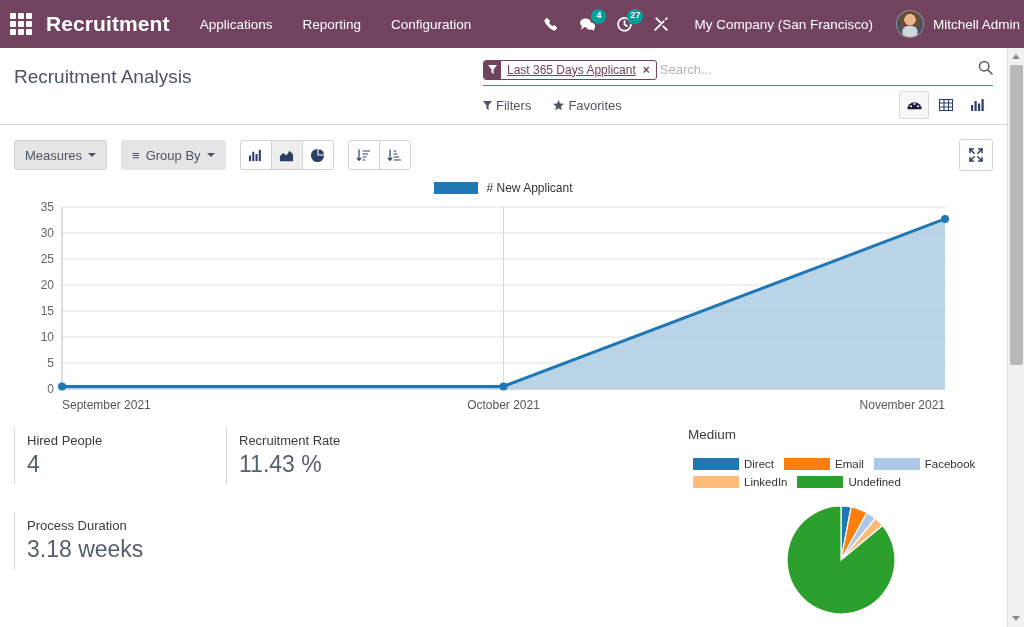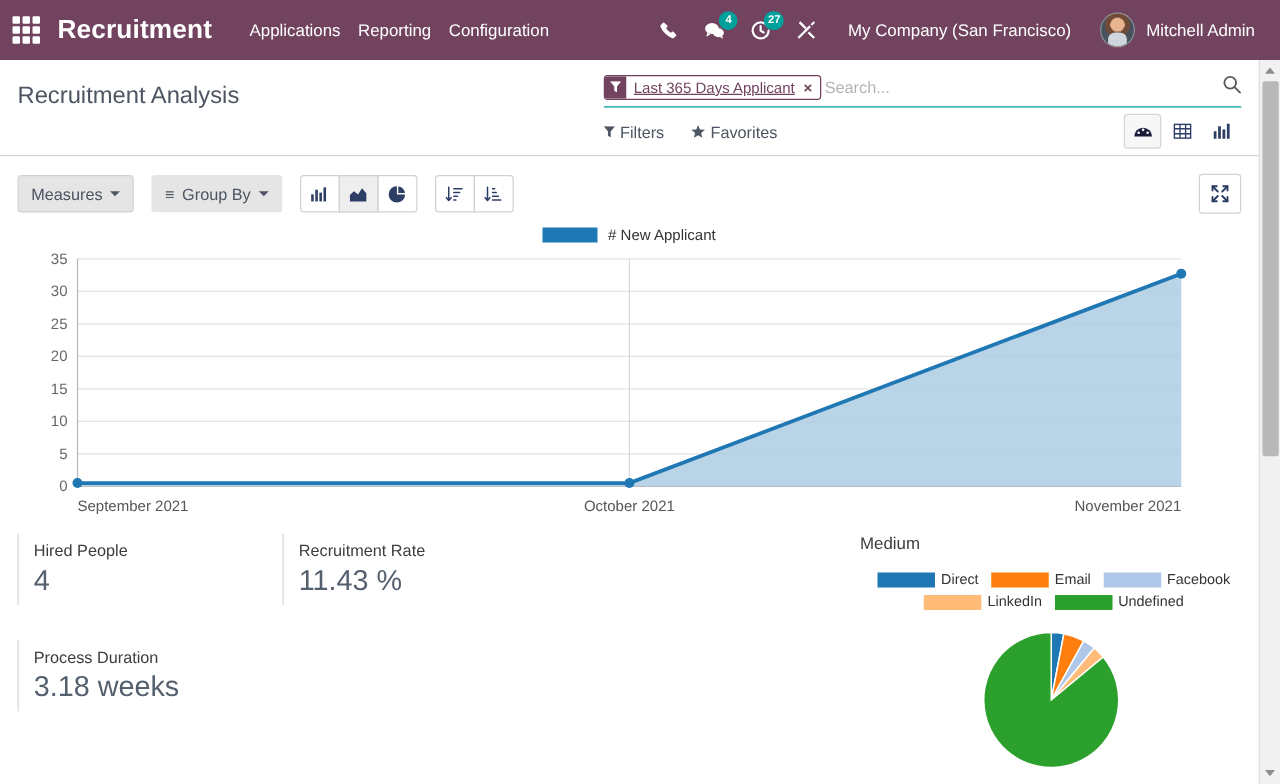--- a/index.html
+++ b/index.html
@@ -6,29 +6,29 @@
   html, body {
     width: 1024px; height: 627px;
     font-family: "Liberation Sans", sans-serif;
     background: #ffffff;
     overflow: hidden;
   }
 
   
   .navbar {
     height: 48px; background: #71435f; color: #ffffff;
-    display: flex; align-items: center; padding: 0 20px 0 10px;
+    display: flex; align-items: center; padding: 0 4px 0 10px;
     position: relative;
   }
   .apps-grid { width: 22px; height: 22px; display: grid;
     grid-template-columns: repeat(3,1fr); grid-template-rows: repeat(3,1fr);
     gap: 2px; margin-right: 14px; cursor: pointer; }
   .apps-grid i { background: #ffffff; border-radius: 1px; display:block; }
   .brand { font-size: 21px; font-weight: bold; letter-spacing: .1px; margin-right: 30px; white-space: nowrap;}
-  .nav-menu { display: flex; align-items: flex-end; gap: 14px; font-size: 13.5px; }
+  .nav-menu { display: flex; align-items: flex-end; gap: 30px; font-size: 13.5px; }
   .nav-menu span { cursor: pointer; white-space: nowrap; }
   .nav-right { margin-left: auto; display: flex; align-items: center; gap: 17px; font-size: 13.5px; }
   .nav-ico { position: relative; width: 20px; height: 20px; display: flex; align-items:center; justify-content:center; cursor: pointer; }
   .nav-ico svg { display:block; }
   .badge {
     position: absolute; top: -5px; right: -9px; background: #00a09d; color:#fff;
     font-size: 9px; line-height: 13px; min-width: 15px; height: 15px; padding: 0 3px;
     border-radius: 8px; text-align: center; font-weight: bold;
   }
   .company { white-space: nowrap; cursor: pointer; margin-left: 6px; }
@@ -97,21 +97,21 @@
   .kpi-wrap { display:flex; padding: 10px 14px 0 14px; position: relative; }
   .kpi-left { width: 672px; }
   .kpi-row { display:flex; }
   .kpi { padding: 6px 0 6px 12px; border-left: 1px solid #d8d8d8; min-height: 52px; }
   .kpi-label { font-size: 13px; color:#3c3c3c; margin-bottom: 3px; }
   .kpi-value { font-size: 23px; color:#55606e; font-weight: 300; }
   .k1 { width: 212px; } .k2 { width: 198px; } .k3 { width: 200px; }
 
   .pie-block { flex: 1; padding-left: 12px; position: relative; }
   .pie-title { font-size: 13.5px; color:#3c3c3c; margin-bottom: 16px; }
-  .pie-legend { display:flex; flex-wrap: wrap; justify-content:center; gap: 6px 10px;
+  .pie-legend { display:flex; flex-wrap: wrap; gap: 6px 10px;
     font-size: 11.5px; color:#333; width: 300px; margin-left: 5px; }
   .pl-item { display:flex; align-items:center; gap: 5px; }
   .pl-sw { width: 46px; height: 12px; display:inline-block; }
   .pie-canvas { position:absolute; left: 110px; top: 78px; }
 
   
   .scrollbar { position:absolute; right:0; top:48px; width:17px; bottom:0;
     background:#f1f1f1; border-left:1px solid #dedede; }
   .sb-arrow { height: 17px; display:flex; align-items:center; justify-content:center; cursor:pointer; }
   .sb-arrow i { width:0;height:0;border-left:4px solid transparent;border-right:4px solid transparent; }

